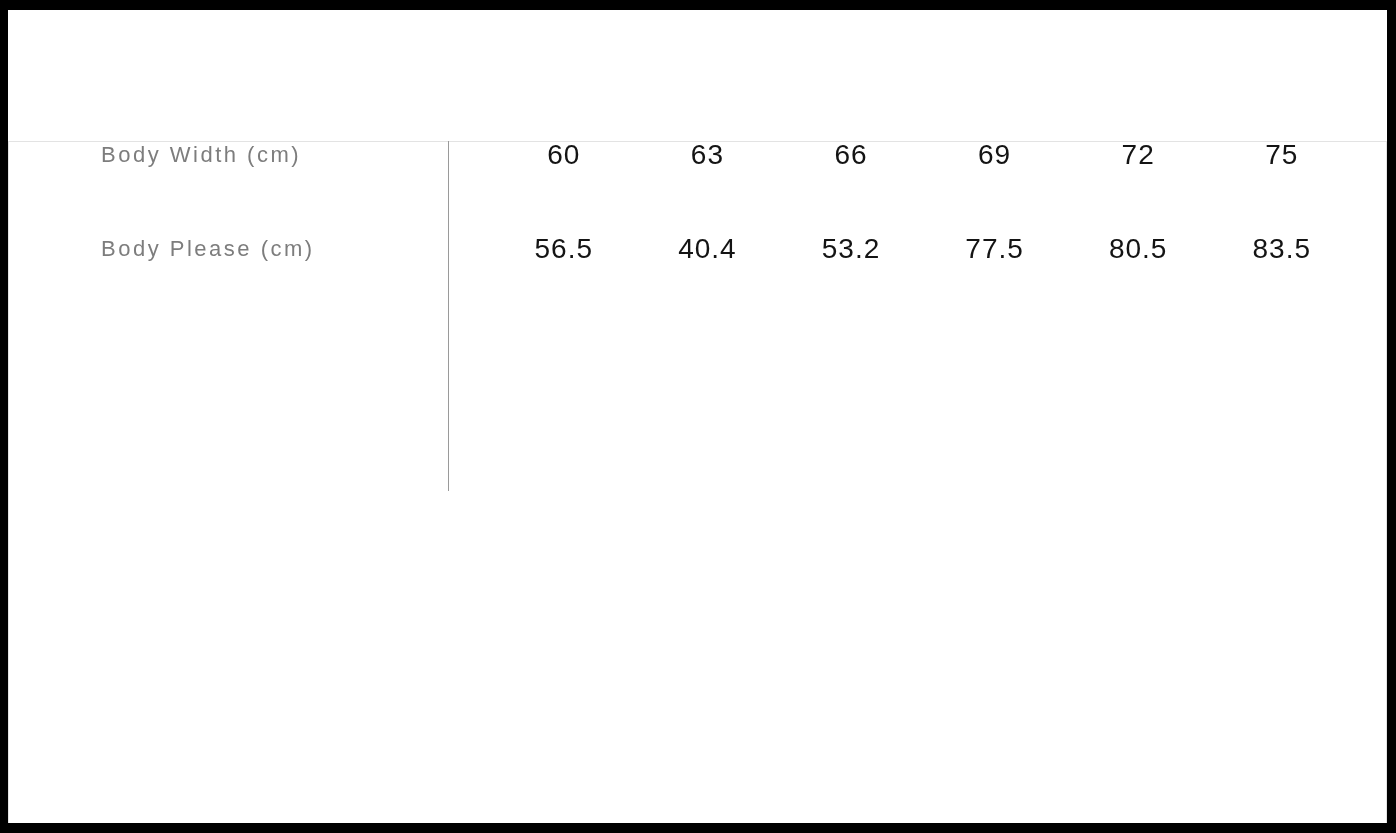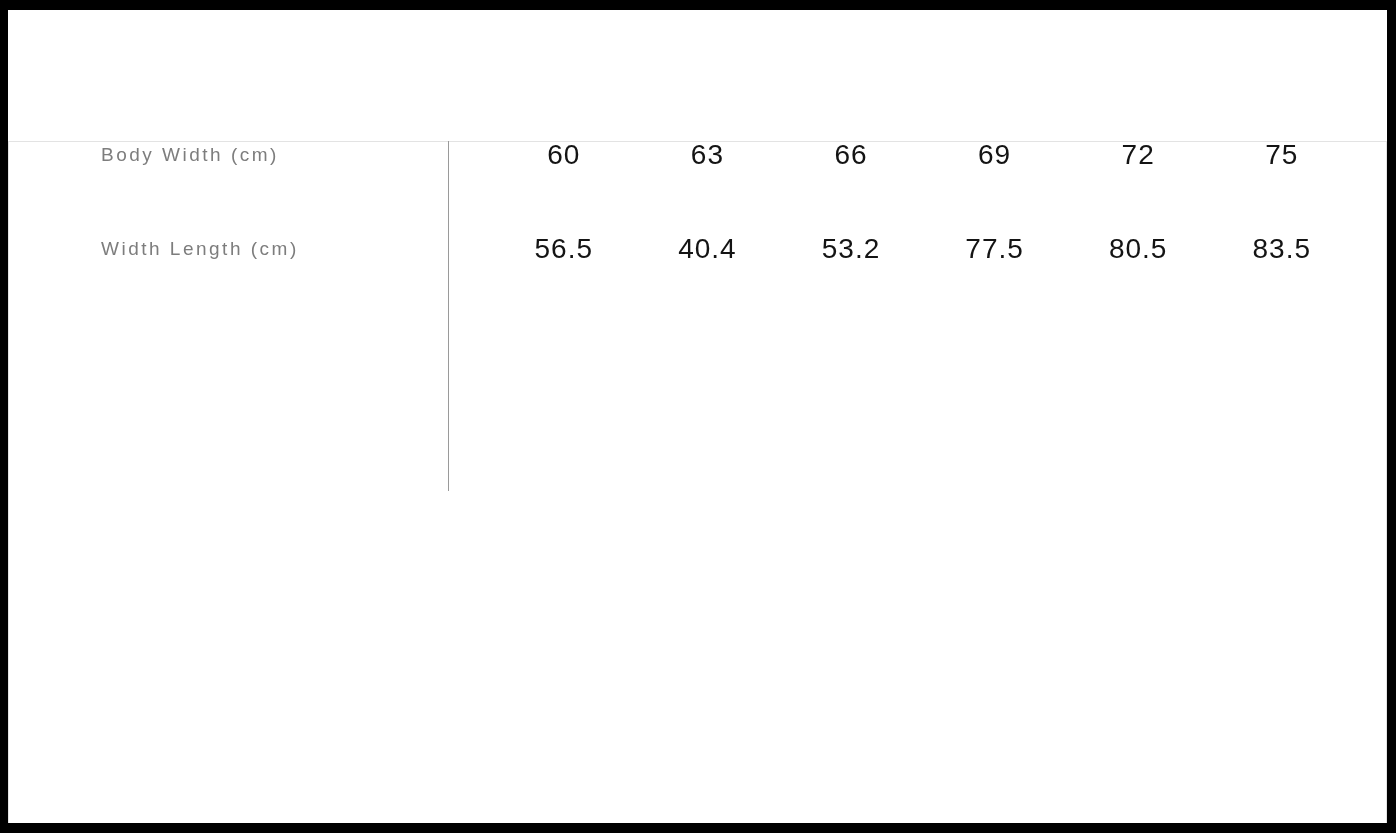--- a/index.html
+++ b/index.html
@@ -69,21 +69,21 @@
     letter-spacing: 3px;
     color: #0d0d0d;
   }
   .header-row .cell-size {
     font-size: 25px;
     font-weight: bold;
     letter-spacing: 3px;
     color: #0d0d0d;
   }
   .row-label {
-    font-size: 19px;
+    font-size: 22px;
     font-weight: 400;
     letter-spacing: 2.5px;
     color: #7d7d7d;
   }
   .row-value {
     font-size: 28px;
     font-weight: 400;
     letter-spacing: 1px;
     color: #141414;
   }
@@ -111,21 +111,21 @@
       <div class="cell-measure row-label">Body Width (cm)</div>
       <div class="cell-size first row-value">60</div>
       <div class="cell-size row-value">63</div>
       <div class="cell-size row-value">66</div>
       <div class="cell-size row-value">69</div>
       <div class="cell-size row-value">72</div>
       <div class="cell-size row-value">75</div>
     </div>
 
     <div class="trow data-row-2">
-      <div class="cell-measure row-label">Width Length (cm)</div>
+      <div class="cell-measure row-label">Body Please (cm)</div>
       <div class="cell-size first row-value">56.5</div>
       <div class="cell-size row-value">40.4</div>
       <div class="cell-size row-value">53.2</div>
       <div class="cell-size row-value">77.5</div>
       <div class="cell-size row-value">80.5</div>
       <div class="cell-size row-value">83.5</div>
     </div>
 
   </div>
 

